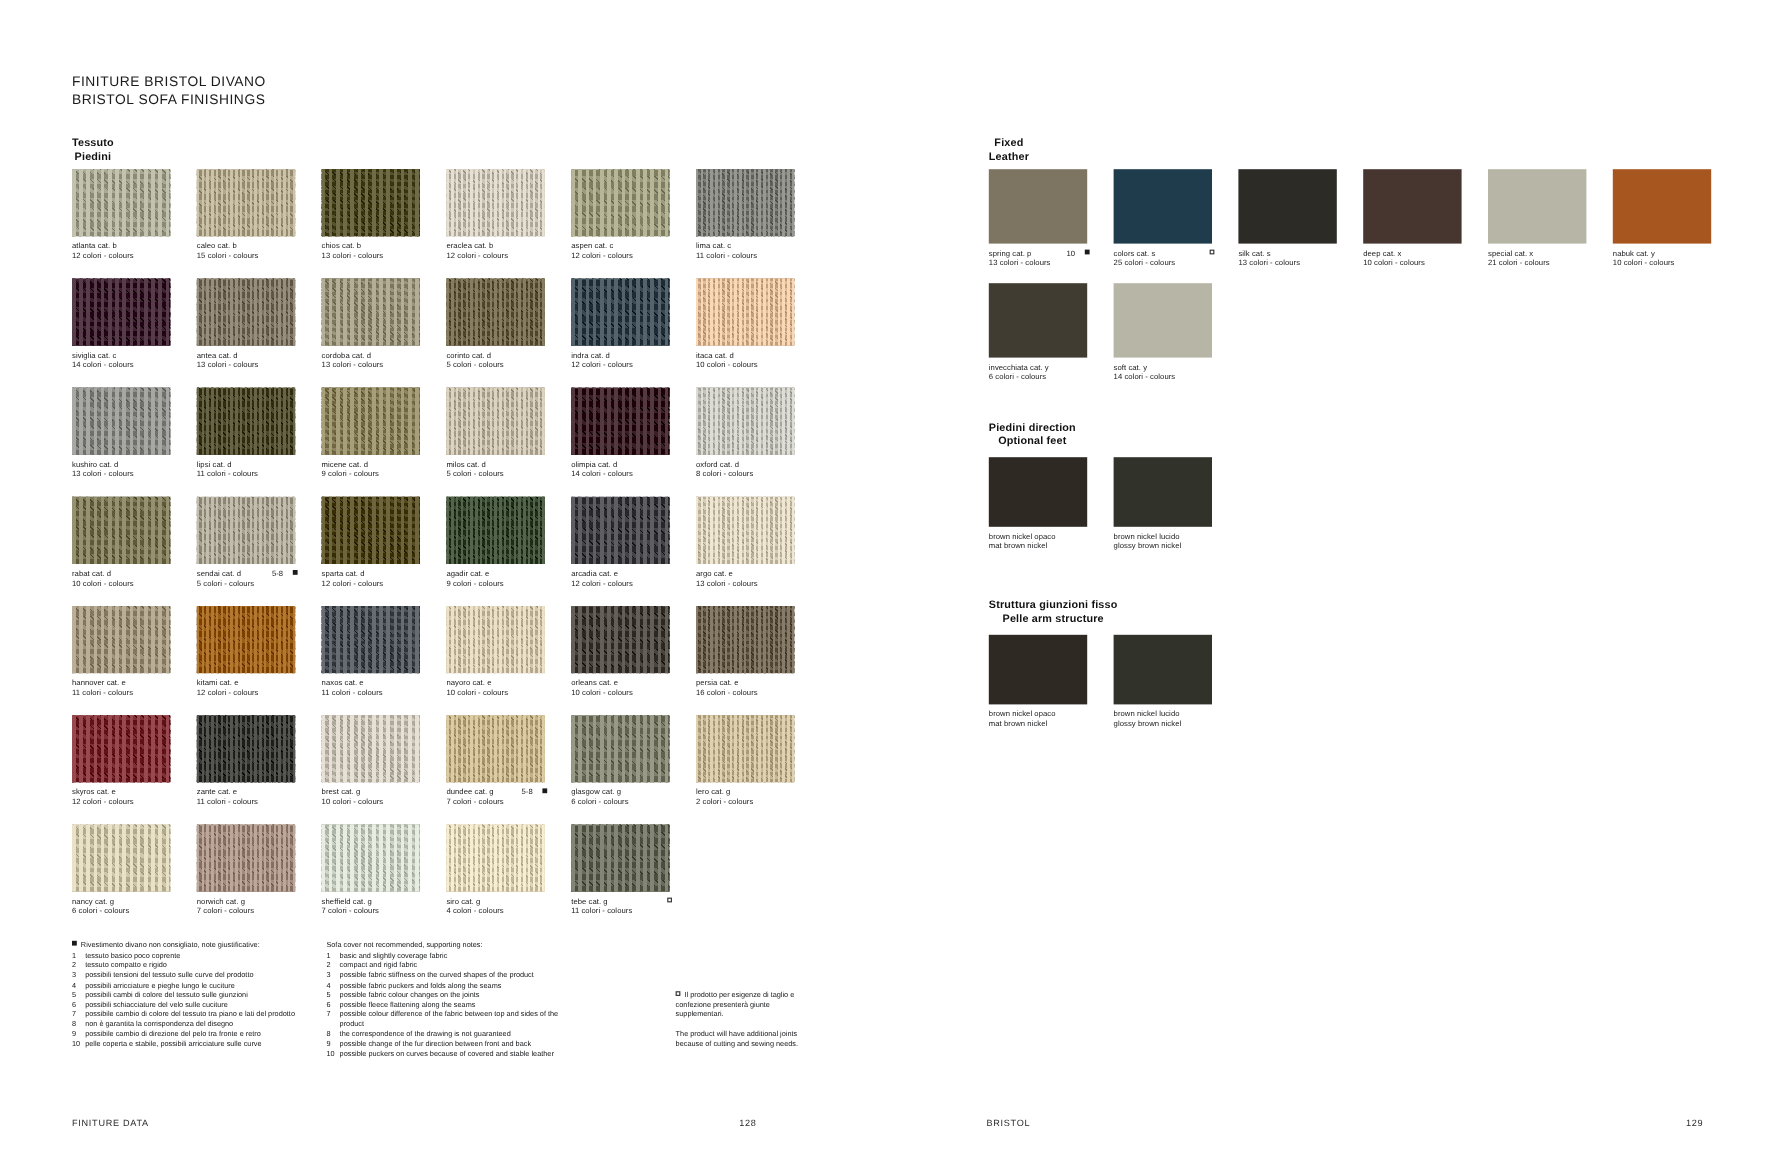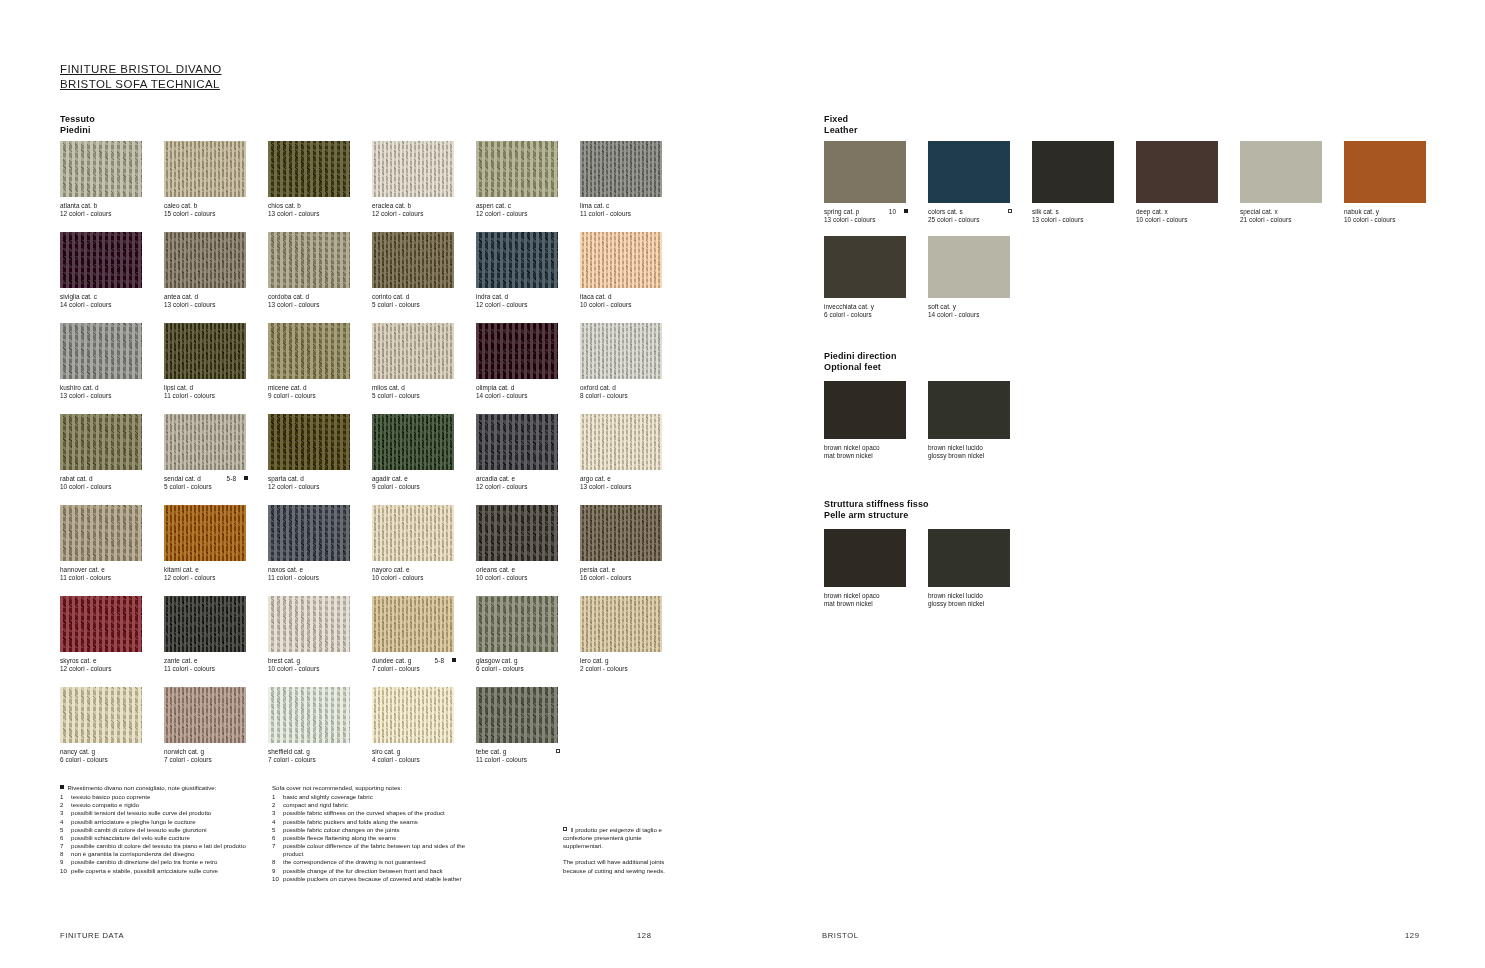--- a/index.html
+++ b/index.html
@@ -13,29 +13,29 @@
     overflow:hidden;
   }
   .page{position:absolute;inset:0;}
 
   
   .doc-title{
     position:absolute;left:60px;top:62px;
     font-size:11.5px;line-height:14.6px;letter-spacing:.45px;
     font-weight:400;color:#1b1b1b;
   }
-  .doc-title div{white-space:nowrap;text-decoration:underline;}
+  .doc-title div{white-space:nowrap;}
 
   
   .sec-head{
     position:absolute;
     font-size:9px;line-height:11.4px;font-weight:700;letter-spacing:.15px;
     color:#111;
   }
-  .sec-head div{white-space:nowrap;}
+  .sec-head div{white-space:nowrap;text-align:center;}
 
   
   .grid{position:absolute;}
   .cell{position:absolute;width:82px;}
   .sw{
     width:82px;height:56px;display:block;
     background-color:#b7b6a6;
     background-repeat:repeat;
     position:relative;
   }
@@ -64,32 +64,32 @@
   .nrow .t{flex:1;}
   .note-col3 p{margin:0;}
   .note-col3 .gap{height:8px;}
 
   
   .foot{
     position:absolute;bottom:28px;
     font-size:7.6px;letter-spacing:.6px;color:#2a2a2a;
   }
   .foot.lbl-l{left:60px;}
-  .foot.pg-l{left:637px;}
+  .foot.pg-l{left:616px;}
   .foot.lbl-r{left:822px;}
   .foot.pg-r{left:1405px;}
 </style>
 </head>
 <body>
 
 <div class="page">
 
   <div class="doc-title">
     <div>FINITURE BRISTOL DIVANO</div>
-    <div>BRISTOL SOFA TECHNICAL</div>
+    <div>BRISTOL SOFA FINISHINGS</div>
   </div>
 
   <div class="sec-head" style="left:60px;top:114px;">
     <div>Tessuto</div>
     <div>Piedini</div>
   </div>
   <div class="grid" id="fabric-grid" style="left:60px;top:141px;width:640px;height:640px;">
       <div class="cell" style="left: 0px; top: 0px;">
         <span class="sw " style="background: repeating-linear-gradient(90deg, rgb(194, 194, 174) 0px, rgb(194, 194, 174) 3px, transparent 3px, transparent 6px), repeating-linear-gradient(0deg, rgb(138, 138, 118) 0px, rgb(138, 138, 118) 4px, transparent 4px, transparent 8px), repeating-linear-gradient(45deg, rgb(116, 116, 96) 0px, rgb(116, 116, 96) 1px, transparent 1px, transparent 4px), linear-gradient(rgb(168, 168, 148), rgb(168, 168, 148));"></span>
         <div class="cap">
@@ -457,21 +457,21 @@
       <div class="cell" style="left: 104px; top: 0px;">
         <span class="sw sw-m" style="background: rgb(49, 50, 42);"></span>
         <div class="cap">
           <div>brown nickel lucido</div>
           <div>glossy brown nickel</div>
         </div>
       </div>
     </div>
 
   <div class="sec-head" style="left:824px;top:499px;">
-    <div>Struttura stiffness fisso</div>
+    <div>Struttura giunzioni fisso</div>
     <div>Pelle arm structure</div>
   </div>
   <div class="grid" id="arm-grid" style="left:824px;top:529px;width:300px;height:100px;">
       <div class="cell" style="left: 0px; top: 0px;">
         <span class="sw sw-m" style="background: rgb(46, 42, 35);"></span>
         <div class="cap">
           <div>brown nickel opaco</div>
           <div>mat brown nickel</div>
         </div>
       </div>

